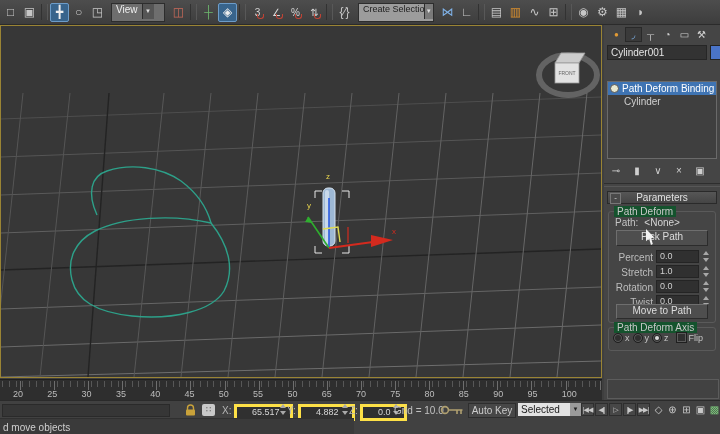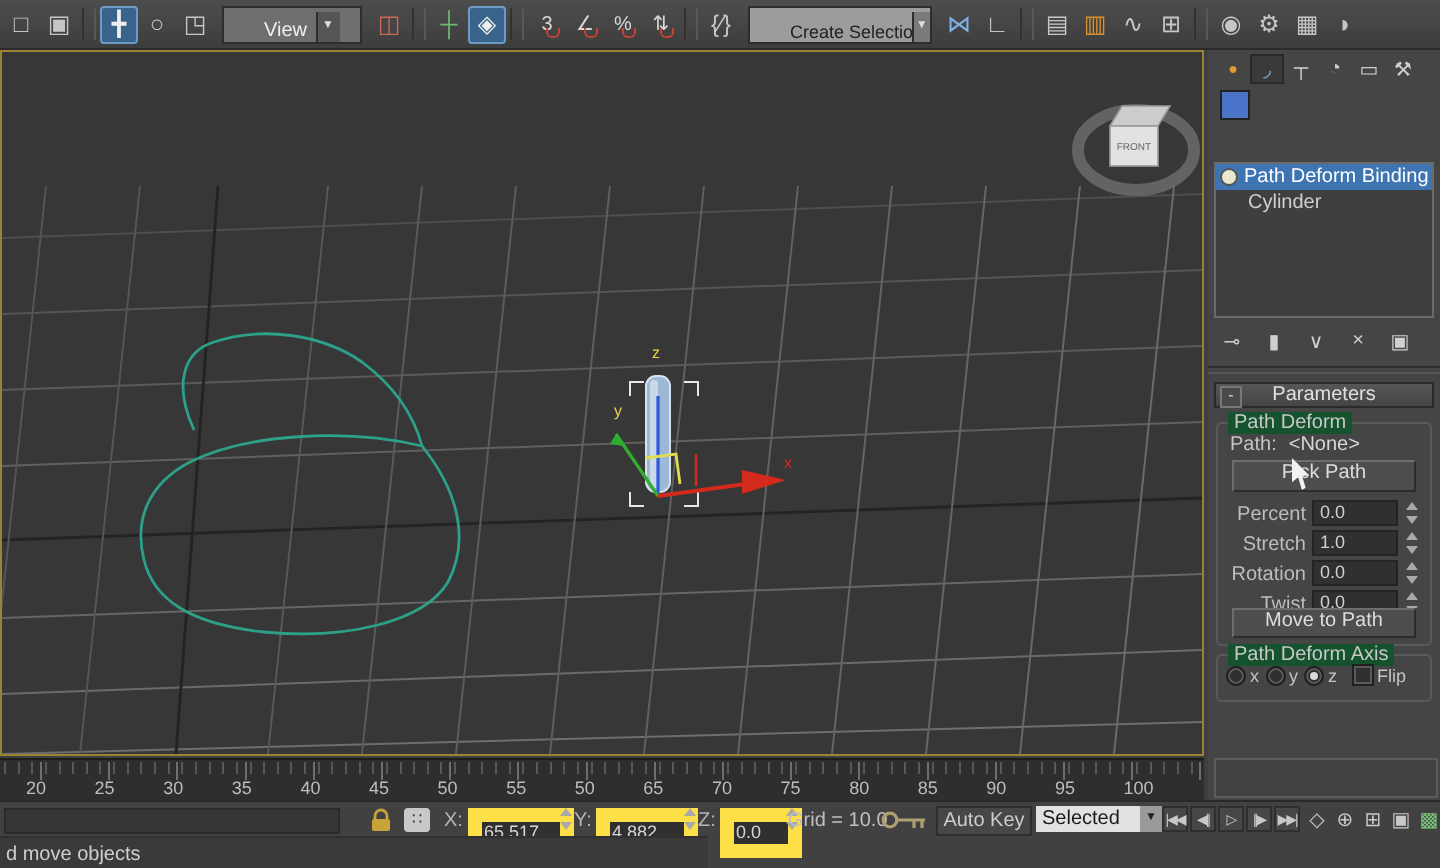--- a/index.html
+++ b/index.html
@@ -6,21 +6,21 @@
   .app{position:relative;width:720px;height:434px;background:#3f3f3f;font-family:"Liberation Sans",sans-serif;font-size:11px;color:#c8c8c8;overflow:hidden;user-select:none;}
   
   .toolbar{position:absolute;left:0;top:0;width:720px;height:25px;background:linear-gradient(#4d4d4d,#3d3d3d);border-bottom:1px solid #2b2b2b;display:flex;align-items:center;padding-left:1px;box-sizing:border-box;}
   .tb-group{display:flex;align-items:center;}
   .tb{width:19px;height:19px;display:flex;align-items:center;justify-content:center;color:#c6c6c6;font-size:12px;border-radius:2px;position:relative;flex:none;}
   .tb.active{background:#38648c;border:1px solid #6d9cc8;box-sizing:border-box;color:#eee;}
   .tb.sep{width:5px;height:16px;border-left:1px solid #323232;border-right:1px solid #585858;margin:0 2px;border-radius:0;}
   .tb.red{color:#c96a5a}.tb.green{color:#6db86d}.tb.blue{color:#7fb2e8}.tb.orange{color:#d98f2e}
   .tb.snap{font-size:10px;color:#d8d8d8;}
   .tb.snap::after{content:"";position:absolute;right:3px;bottom:3px;width:5px;height:4px;border:1px solid #c04335;border-top:none;border-radius:0 0 3px 3px;}
-  .tb-dd{height:17px;background:#6e6e6e;border:1px solid #2d2d2d;color:#f0f0f0;display:flex;align-items:flex-end;font-size:10px;padding-left:20px;margin:0 4px;flex:none;}
+  .tb-dd{height:17px;background:#6e6e6e;border:1px solid #2d2d2d;color:#f0f0f0;display:flex;align-items:flex-start;font-size:10px;padding-left:4px;margin:0 4px;flex:none;}
   .tb-dd .arr{width:11px;height:15px;background:#555;margin-left:4px;display:flex;align-items:center;justify-content:center;font-size:6px;color:#ddd;border-left:1px solid #2d2d2d;}
   .tb-dd.light{background:#9c9c9c;color:#222;width:70px;overflow:hidden;white-space:nowrap;}
   .tb-dd.light .arr{background:#7a7a7a;margin-left:auto;}
   
   .viewport{position:absolute;left:0;top:25px;width:602px;height:353px;background:#373737;border:1px solid var(--viewport_border);box-sizing:border-box;}
   .viewport svg{position:absolute;left:0;top:0;}
   
   .cmdpanel{position:absolute;left:604px;top:25px;width:116px;height:354px;background:#454545;}
   .tabs{position:absolute;left:4px;top:2px;display:flex;}
   .tab{width:17px;height:15px;display:flex;align-items:center;justify-content:center;font-size:10px;color:#cfcfcf;}
@@ -75,21 +75,21 @@
   .timeline-right{position:absolute;left:604px;top:379px;width:116px;height:21px;background:#454545;}
   .timeline-right .inner{position:absolute;left:3px;top:0px;width:110px;height:18px;border:1px solid #5c5c5c;background:#424242;}
   
   .statusbar{position:absolute;left:0;top:400px;width:720px;height:34px;background:#414141;border-top:1px solid #2a2a2a;}
   .row1 .itm,.row2 .itm{position:absolute;}
   .sunken{background:#363636;border:1px solid #2a2a2a;}
   .status-field{left:2px;top:3px;width:166px;height:11px;}
   .locki{left:184px;top:3px;width:13px;height:12px;}
   .absoff{left:202px;top:3px;width:13px;height:12px;background:#c9c9c9;border-radius:2px;color:#333;font-size:8px;text-align:center;line-height:12px;}
   .co-label{font-size:10px;color:#b5b5b5;top:4px;}
-  .co-field{top:3px;height:11px;background:#303030;border:7px solid #fde047;color:#d6d6d6;font-size:9px;line-height:11px;padding-left:1px;}
+  .co-field{top:3px;height:11px;background:#303030;border:3px solid #fde047;color:#d6d6d6;font-size:9px;line-height:11px;padding-left:15px;}
   .gridlbl{left:394px;top:4px;font-size:10px;color:#c0c0c0;}
   .keysvg{left:440px;top:3px;}
   .flatbtn{background:#474747;border:1px solid #2e2e2e;color:#cccccc;font-size:10px;text-align:center;line-height:13px;height:13px;}
   .autokey{left:468px;top:2px;width:46px;}
   .seldd{left:518px;top:2px;width:60px;height:13px;background:#e2e2e2;color:#1a1a1a;font-size:10px;line-height:13px;padding-left:3px;display:flex;}
   .seldd .arr{margin-left:auto;width:11px;background:#9a9a9a;text-align:center;font-size:6px;line-height:13px;color:#222;}
   .pbgroup{left:581px;top:2px;display:flex;gap:1px;}
   .pb{width:13px;height:13px;background:#474747;border:1px solid #2e2e2e;box-sizing:border-box;color:#c8c8c8;font-size:7px;display:flex;align-items:center;justify-content:center;letter-spacing:-1px;}
   .navgroup1{left:652px;top:2px;display:flex;gap:1px;}
   .nv{width:13px;height:13px;color:#c8c8c8;font-size:10px;display:flex;align-items:center;justify-content:center;}
@@ -213,20 +213,21 @@
   <div class="cmdpanel">
     <div class="tabs">
         <span class="tab orange">●</span>
         <span class="tab active blue">◞</span>
         <span class="tab">┬</span>
         <span class="tab">◔</span>
         <span class="tab">▭</span>
         <span class="tab">⚒</span>
       </div>
     <div class="name-row">
+      <div class="name-field">Cylinder001</div>
       <div class="swatch"></div>
     </div>
     <div class="stackbox">
       <div class="stackrow sel">
         <span class="bulb"></span>
         <span>Path Deform Binding (WS</span>
       </div>
       <div class="stackrow base">
         <span>Cylinder</span>
       </div>

